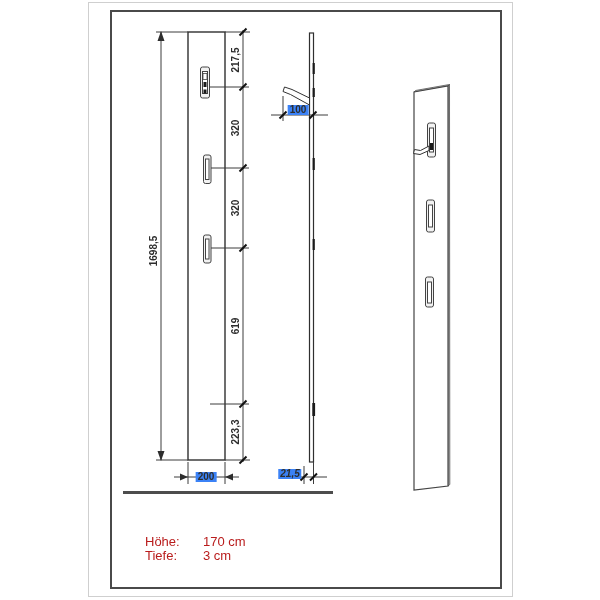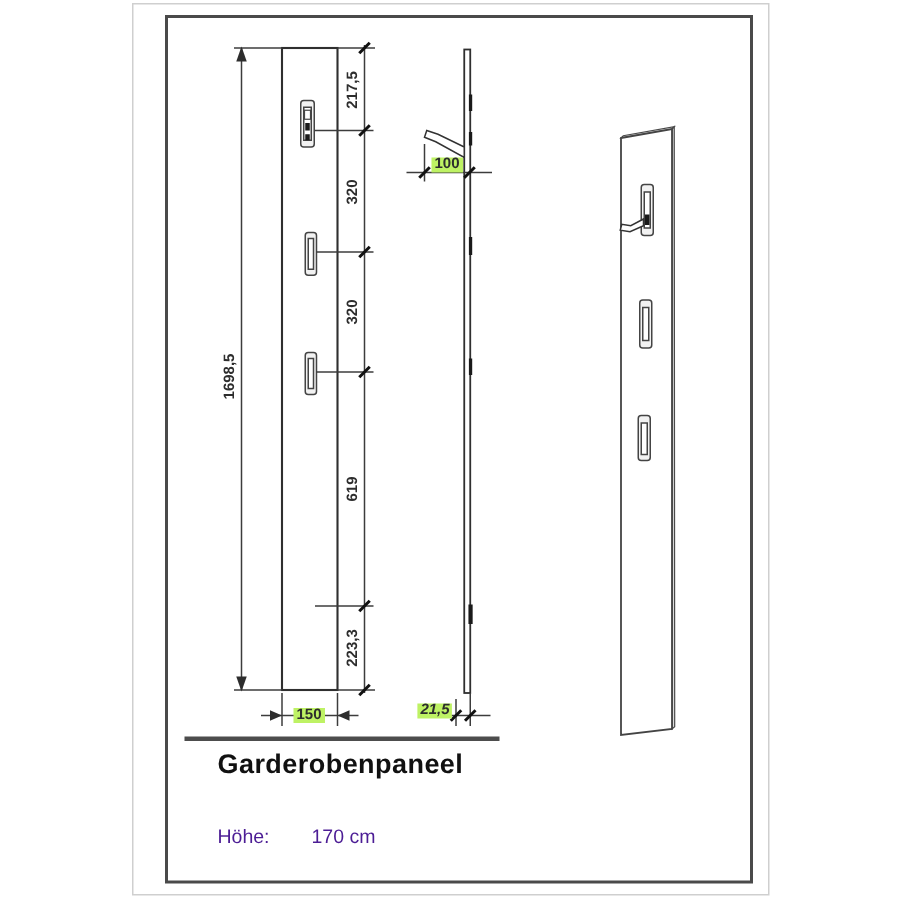--- a/index.html
+++ b/index.html
@@ -14,33 +14,33 @@
   #frame {
     position:absolute; left:110px; top:10px; width:388px; height:575px;
     border:2px solid #4a4a4a; background:#ffffff;
   }
   svg.draw { position:absolute; left:0; top:0; }
   .dim {
     position:absolute; font-size:10px; font-weight:700; color:#2d2d2d;
     white-space:nowrap; transform:translate(-50%,-50%); line-height:1;
   }
   .dim.rot { transform:translate(-50%,-50%) rotate(-90deg); }
-  .dim.bg { background:#bef264; padding:0 2px; }
+  .dim.bg { background:#3b82f6; padding:0 2px; }
   #separator {
     position:absolute; left:123px; top:491px; width:210px; height:3px;
     background:#4d4d4d;
   }
   #title {
     position:absolute; left:145px; top:499px; font-size:18px; font-weight:700;
     color:#111; letter-spacing:0.3px;
   }
-  #specs { position:absolute; left:145px; top:535px; font-size:13px; color:#4c1d95;margin-top:16px; }
+  #specs { position:absolute; left:145px; top:535px; font-size:13px; color:#b91c1c; }
   .spec-row { display:flex; line-height:14px; margin-bottom:0; }
   .spec-label { width:58px; }
-  .spec-value { width:52px; text-align:center; }
+  .spec-value { width:52px; text-align:left; }
 </style>
 </head>
 <body>
 
 <div id="canvas">
 
   <div id="sheet"></div>
   <div id="frame"></div>
 
   <svg class="draw" width="600" height="600" viewBox="0 0 600 600">
@@ -155,27 +155,30 @@
       </g>
     </g>
   </svg>
 
   <span class="dim rot" style="left:154px; top:251px;">1698,5</span>
   <span class="dim rot" style="left:236px; top:60px;">217,5</span>
   <span class="dim rot" style="left:236px; top:128px;">320</span>
   <span class="dim rot" style="left:236px; top:208px;">320</span>
   <span class="dim rot" style="left:236px; top:326px;">619</span>
   <span class="dim rot" style="left:236px; top:432px;">223,3</span>
-  <span class="dim bg" style="left:206px; top:477px;">150</span>
+  <span class="dim bg" style="left:206px; top:477px;">200</span>
   <span class="dim bg" style="left:298px; top:110px;">100</span>
   <span class="dim bg" style="left:290px; top:474px;font-style:italic;">21,5</span>
 
   <div id="separator"></div>
-  <div id="title">Garderobenpaneel</div>
 
   <div id="specs">
     <div class="spec-row">
       <span class="spec-label">Höhe:</span>
       <span class="spec-value">170 cm</span>
     </div>
+    <div class="spec-row">
+      <span class="spec-label">Tiefe:</span>
+      <span class="spec-value">3 cm</span>
+    </div>
   </div>
 
 </div>
 
 </body></html>

